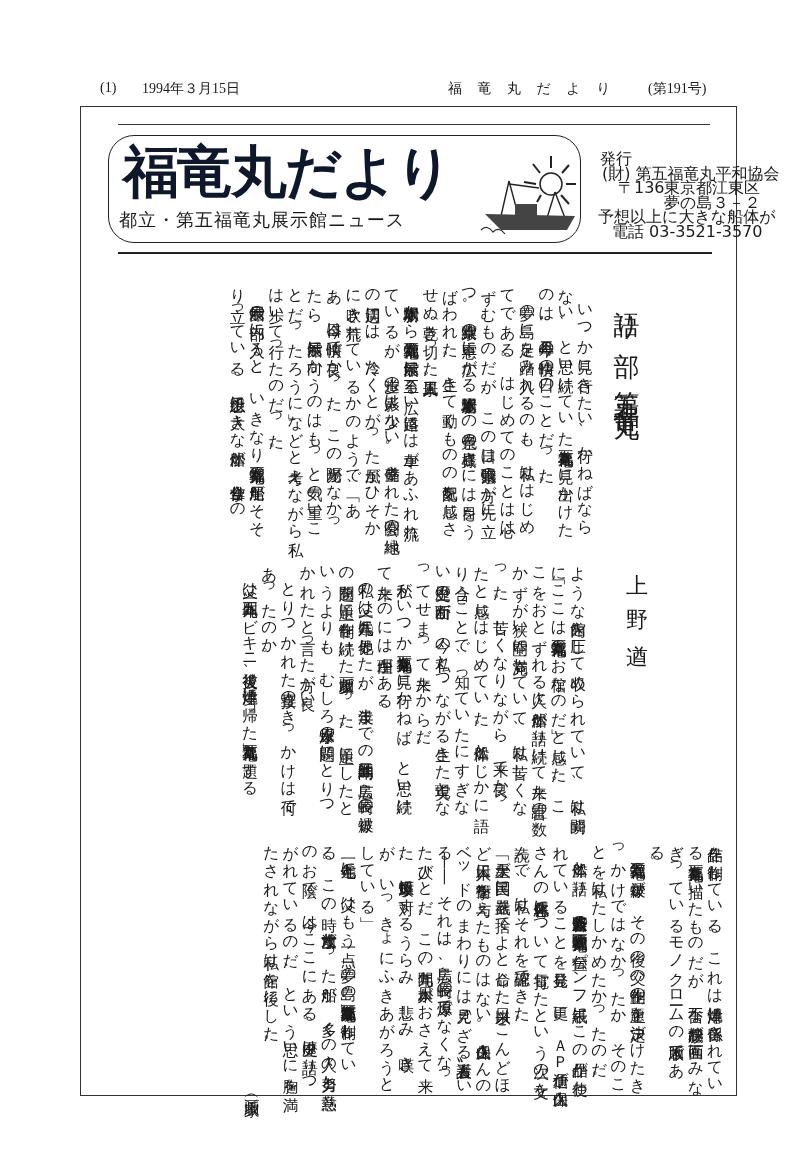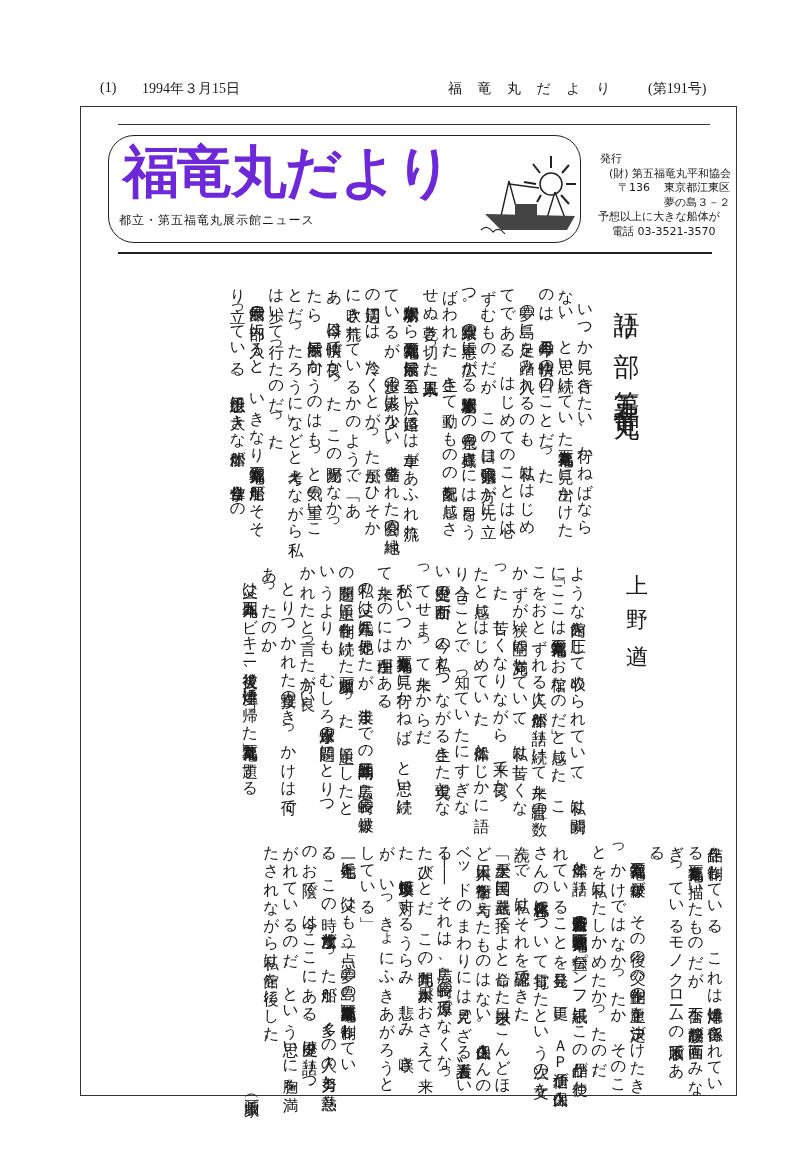--- a/index.html
+++ b/index.html
@@ -20,31 +20,31 @@
     border:1.5px solid #333; box-sizing:border-box;
   }
   .top-rule { position:absolute; left:118px; top:124px; width:592px; height:0; border-top:1.5px solid #333; }
   .mid-rule { position:absolute; left:118px; top:252px; width:594px; height:0; border-top:2px solid #222; }
   .masthead {
     position:absolute; left:108px; top:135px; width:473px; height:108px;
     border:1.5px solid #222; border-radius:26px; box-sizing:border-box;
   }
   .mast-title {
     position:absolute; left:14px; top:4px; font-size:56px; line-height:62px;
-    font-family:"DejaVu Serif","Liberation Serif",serif; font-weight:bold; color:#6d28d9;
+    font-family:"DejaVu Serif","Liberation Serif",serif; font-weight:bold; color:#0f172a;
     letter-spacing:-2px;
   }
   .mast-sub {
-    position:absolute; left:10px; top:72px; font-size:12px; line-height:24px;
+    position:absolute; left:10px; top:72px; font-size:18px; line-height:24px;
     font-family:"DejaVu Sans","Liberation Sans",sans-serif; letter-spacing:1px;
   }
   .ship { position:absolute; left:370px; top:10px; width:100px; height:92px; }
   .publisher {
     position:absolute; left:598px; top:152px; width:140px;
-    font-size:11px; line-height:14.5px; font-family:"DejaVu Sans","Liberation Sans",sans-serif;
+    font-size:16px; line-height:14.5px; font-family:"DejaVu Sans","Liberation Sans",sans-serif;
   }
   .publisher div { white-space:nowrap; }
   .publisher .l1 { padding-left:2px; }
   .publisher .l2 { padding-left:4px;text-align:center; }
   .publisher .l3 { padding-left:20px; }
   .publisher .l3 span.a { display:inline-block; width:46px; }
   .publisher .l4 { padding-left:66px; }
   .publisher .l6 { padding-left:14px; }
 
   .vert {

